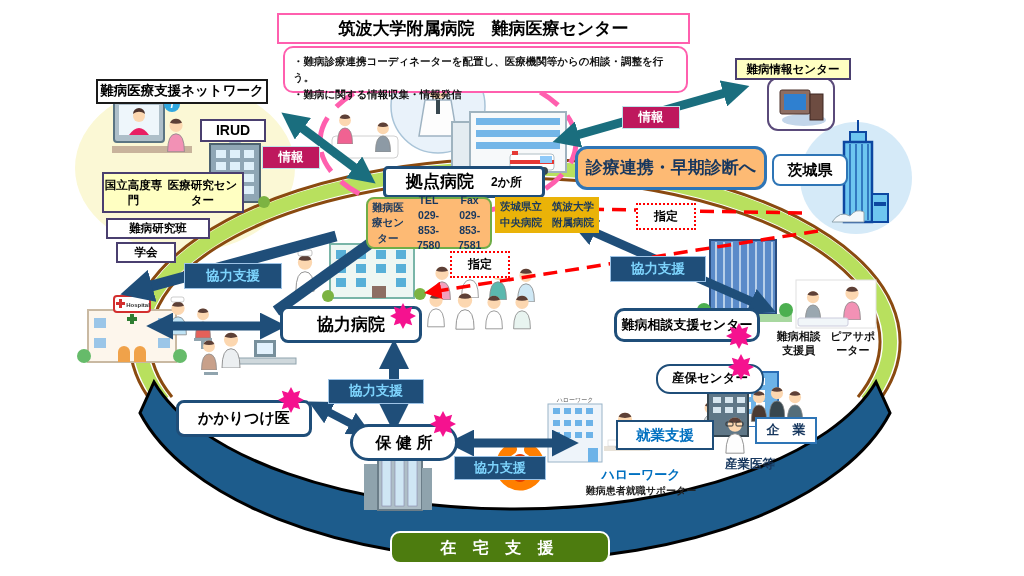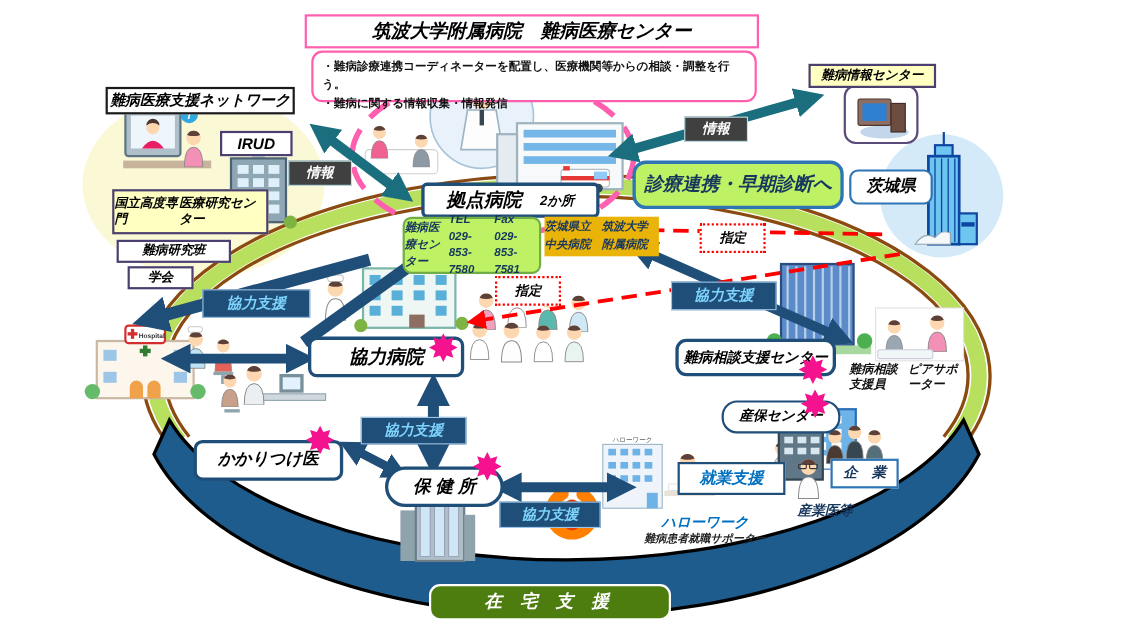--- a/index.html
+++ b/index.html
@@ -1,28 +1,28 @@
 <!DOCTYPE html>
 <html><head>
 <meta charset="utf-8">
 <style>
   html,body{margin:0;padding:0;background:#fff;}
   .stage{position:relative;width:1024px;height:576px;background:#fff;overflow:hidden;
          font-family:"Liberation Sans","DejaVu Sans",sans-serif;}
   .abs{position:absolute;box-sizing:border-box;}
-  .box{display:flex;align-items:center;justify-content:center;text-align:left;
-       font-weight:bold;background:#fff;color:#000;line-height:1.25;font-style:italic;}
+  .box{display:flex;align-items:center;justify-content:center;text-align:center;
+       font-weight:bold;background:#fff;color:#000;line-height:1.25;}
   .col{}
   .pinkb{border:2px solid #ff5fae;}
   .purpb{border:2px solid #4a3f6f;}
   .navyb{border:3px solid #1f4e79;}
   .yellow{background:#ffffc2;}
-  .greenbg{background:#bef264;}
+  .greenbg{background:#fdba74;}
   .plabel{background:#1f4e79;color:#7dd3fc;border:1px solid #9dc3e6;font-weight:bold;}
-  .tlabel{background:#404040;color:#fff;border:1px solid #bfe3ea;font-weight:bold;}
+  .tlabel{background:#be185d;color:#fff;border:1px solid #bfe3ea;font-weight:bold;}
   .dottedred{border:2px dotted #f00;background:#fff;font-weight:bold;}
   svg text{font-family:"Liberation Sans","DejaVu Sans",sans-serif;}
 </style>
 </head>
 <body>
 
 <div class="stage">
 
   <svg class="abs" style="left:0;top:0" width="1024" height="576" viewBox="0 0 1024 576">
     <defs>

